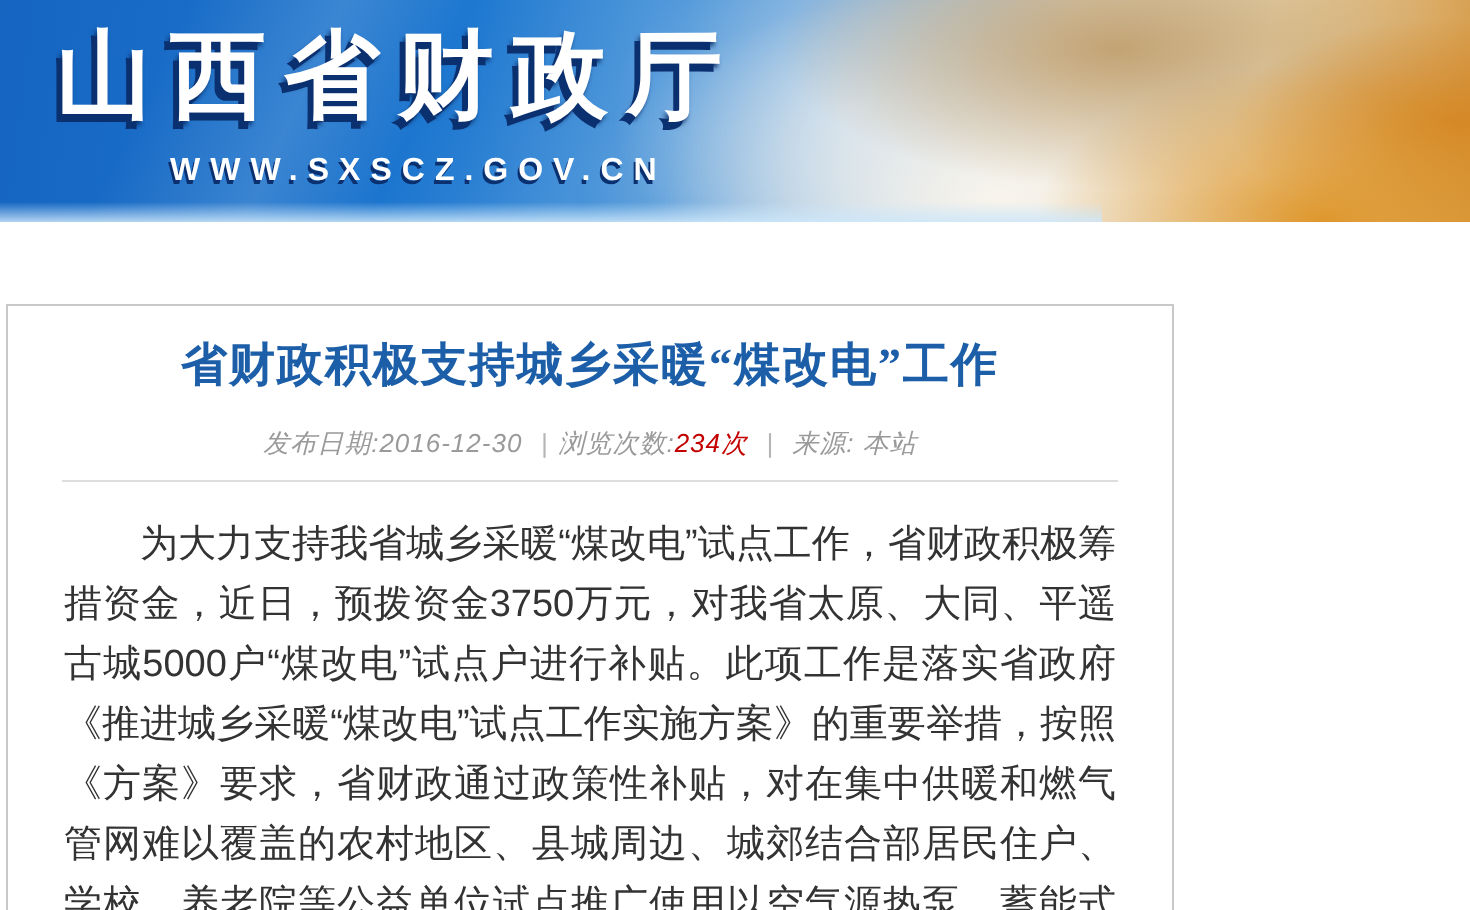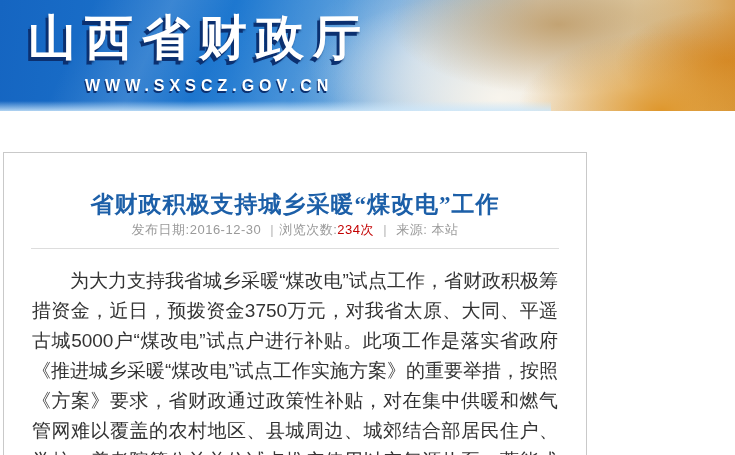--- a/index.html
+++ b/index.html
@@ -51,28 +51,28 @@
   .bc-sep { color:#a9a9a9; font-size:12px; letter-spacing:-1px; }
   .bc-sep.last { color:#bcbcbc; margin:0 6px; }
   .bc-current { color:#adadad; }
 
   
   .content-box {
     position:absolute; top:152px; left:3px; right:3px; height:306px;
     border:1px solid #c9c9c9; background:#fff;
   }
   .article-title {
-    margin-top:36px; text-align:center;
+    margin-top:14px; text-align:center;
     font-family:"Liberation Serif","DejaVu Serif",serif;
     font-size:23px; font-weight:bold; color:var(--title-blue, #1c5fa8);
     letter-spacing:1px;
   }
   .article-meta {
-    margin-top:1px; text-align:center;
-    font-size:13px; color:var(--meta-gray, #9a9a9a); letter-spacing:.5px;
+    margin-top:15px; text-align:center;
+    font-size:13px; color:var(--meta-gray, #9a9a9a); letter-spacing:.5px;font-style:italic;
   }
   .article-meta .m-divider { margin:0 5px; color:#b5b5b5; }
   .article-meta .m-views { color:var(--views-red, #c30000); }
   .meta-rule { margin:9px 27px 0 27px; border-bottom:1px solid #ddd; height:0; }
   .article-body {
     margin:17px 28px 0 28px;
     font-size:19px; line-height:30px; color:var(--body-text, #333);
     text-indent:2em; text-align:justify;
   }
 </style>

